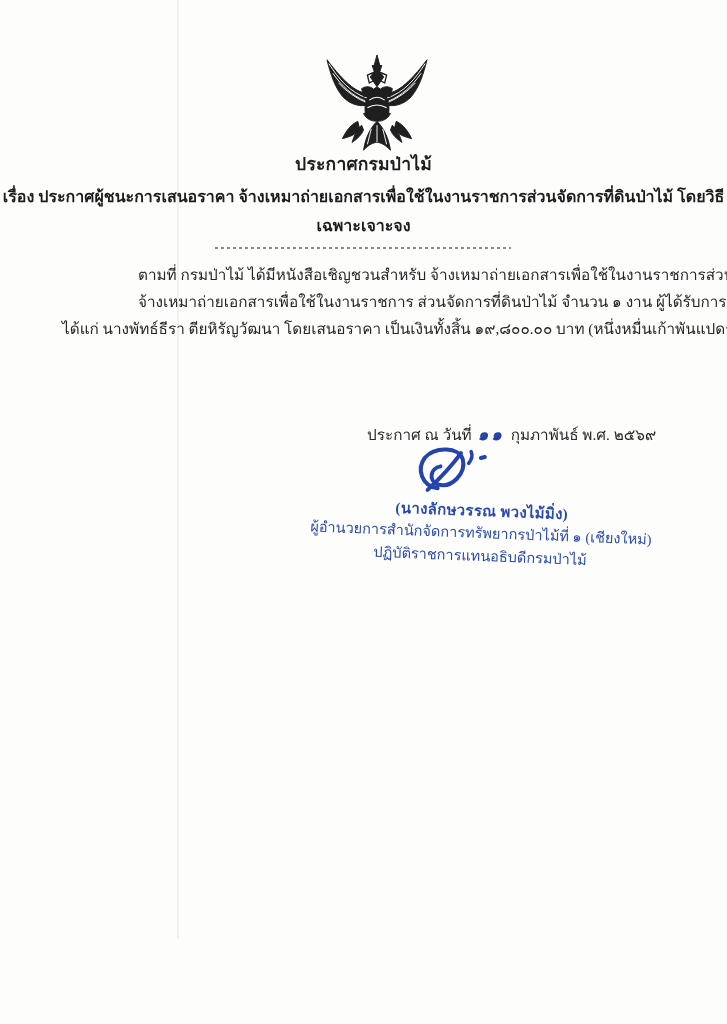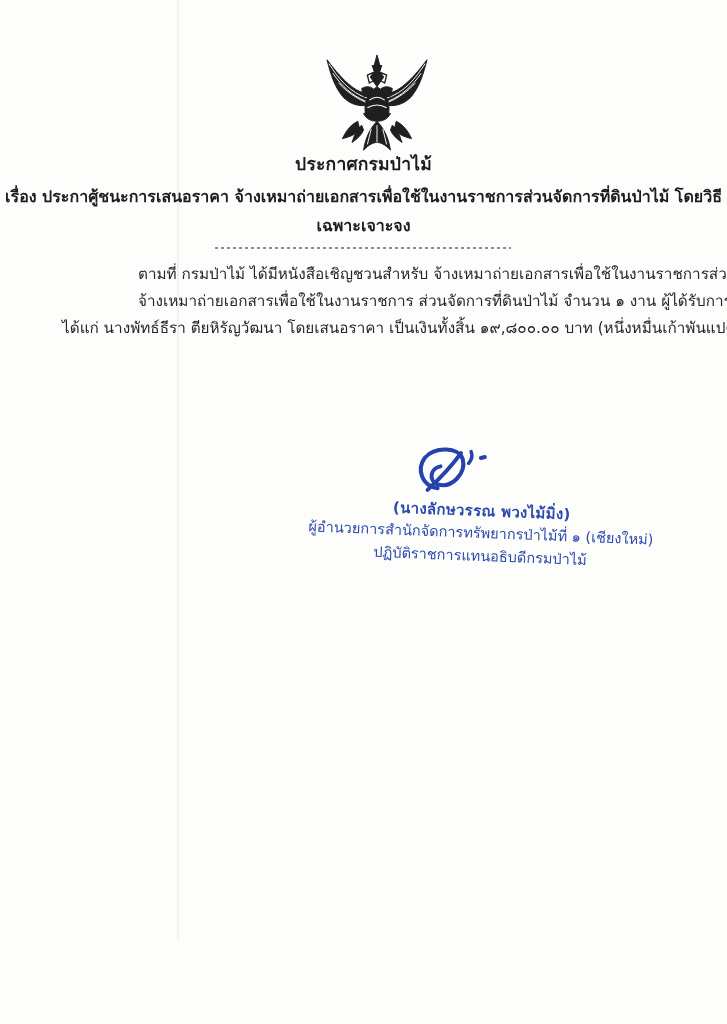--- a/index.html
+++ b/index.html
@@ -4,21 +4,21 @@
 <style>
   html,body{margin:0;padding:0;}
   body{
     width:727px;height:1024px;
     background:#fdfdfc;
     font-family:"DejaVu Sans","Liberation Sans",sans-serif;
     color:#222;
     position:relative;
     overflow:hidden;
   }
-  .page{position:relative;width:727px;height:939px;background:#fdfdfc;}
+  .page{position:relative;width:727px;height:939px;background:#fdfdfc;font-family:Liberation Serif, serif;}
   .scan-line{position:absolute;left:177px;top:0;width:2px;height:100%;
     background:rgba(140,140,140,0.10);}
   .emblem{position:absolute;left:319px;top:54px;width:116px;height:100px;}
   .doc-title{position:absolute;left:0;top:150px;width:727px;text-align:center;
     font-size:17.5px;font-weight:bold;color:#1d1d1d;letter-spacing:.2px;}
   .subject1{position:absolute;left:0;top:184px;width:727px;text-align:center;
     font-size:16px;font-weight:bold;color:#1d1d1d;}
   .subject2{position:absolute;left:0;top:213px;width:727px;text-align:center;
     font-size:16px;font-weight:bold;color:#1d1d1d;}
   .dash-sep{position:absolute;left:215px;top:247px;width:296px;height:2px;
@@ -78,31 +78,34 @@
       <path d="M80 70 C88 74 92 80 96 88 C88 86 82 84 78 78 Z"></path>
       <path d="M76 74 C82 80 84 86 86 92 C80 88 76 84 74 79 Z"></path>
 
       <path d="M60 70 C52 78 48 88 46 100 C52 94 56 92 60 92 C64 92 68 94 74 100 C72 88 68 78 60 70 Z"></path>
       <path d="M60 74 L60 92 M54 78 L50 94 M66 78 L70 94" fill="none" stroke="#fdfdfc" stroke-width="1"></path>
     </g>
   </svg>
 
   <div class="doc-title">ประกาศกรมป่าไม้</div>
 
-  <div class="subject1">เรื่อง ประกาศู้ชนะการเสนอราคา จ้างเหมาถ่ายเอกสารเพื่อใช้ในงานราชการส่วนจัดการที่ดินป่าไม้ โดยวิธี</div>
+  <div class="subject1">เรื่อง ประกาศผู้ชนะการเสนอราคา จ้างเหมาถ่ายเอกสารเพื่อใช้ในงานราชการส่วนจัดการที่ดินป่าไม้ โดยวิธี</div>
   <div class="subject2">เฉพาะเจาะจง</div>
 
   <div class="dash-sep"></div>
 
   <div class="doc-body">
     <div class="line indent">ตามที่ กรมป่าไม้ ได้มีหนังสือเชิญชวนสำหรับ จ้างเหมาถ่ายเอกสารเพื่อใช้ในงานราชการส่วนจัดการที่ดิน</div>
     <div class="line indent">จ้างเหมาถ่ายเอกสารเพื่อใช้ในงานราชการ ส่วนจัดการที่ดินป่าไม้ จำนวน ๑ งาน ผู้ได้รับการคัดเลือก</div>
     <div class="line">ได้แก่ นางพัทธ์ธีรา ตียหิรัญวัฒนา โดยเสนอราคา เป็นเงินทั้งสิ้น ๑๙,๘๐๐.๐๐ บาท (หนึ่งหมื่นเก้าพันแปดร้อยบาท</div>
   </div>
 
+  <div class="date-line">
+    <span>ประกาศ ณ วันที่</span><span class="handwritten-day">๑๑</span><span>กุมภาพันธ์ พ.ศ. ๒๕๖๙</span>
+  </div>
 
   <div class="signature-block">
     <svg class="sig-scribble" width="90" height="56" viewBox="0 0 90 56">
       <g fill="none" stroke="#2443ad" stroke-linecap="round">
 
         <path d="M30 46 C14 44 8 28 16 16 C26 4 50 4 54 16 C58 30 44 46 30 42 C20 39 22 26 32 24" stroke-width="4"></path>
 
         <path d="M52 10 C44 22 32 36 20 48" stroke-width="4"></path>
 
         <path d="M62 8 C64 12 63 16 60 20" stroke-width="3.5"></path>

